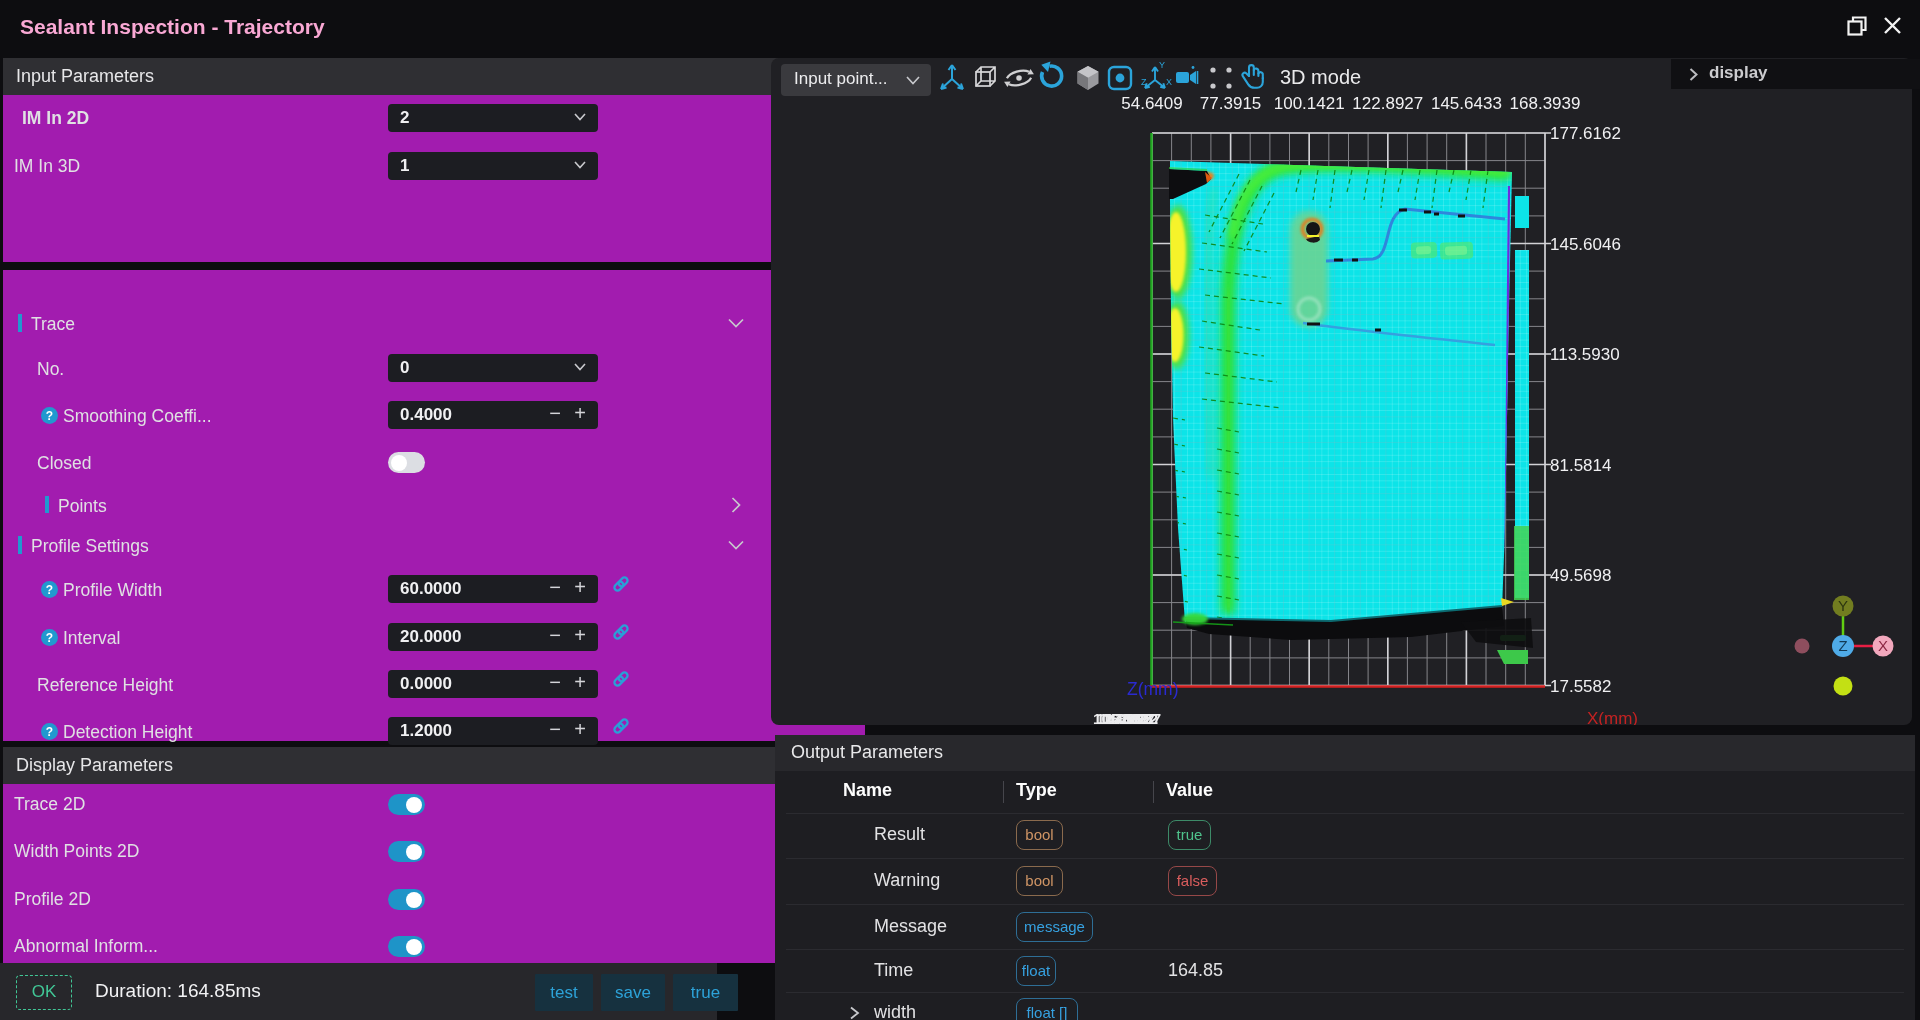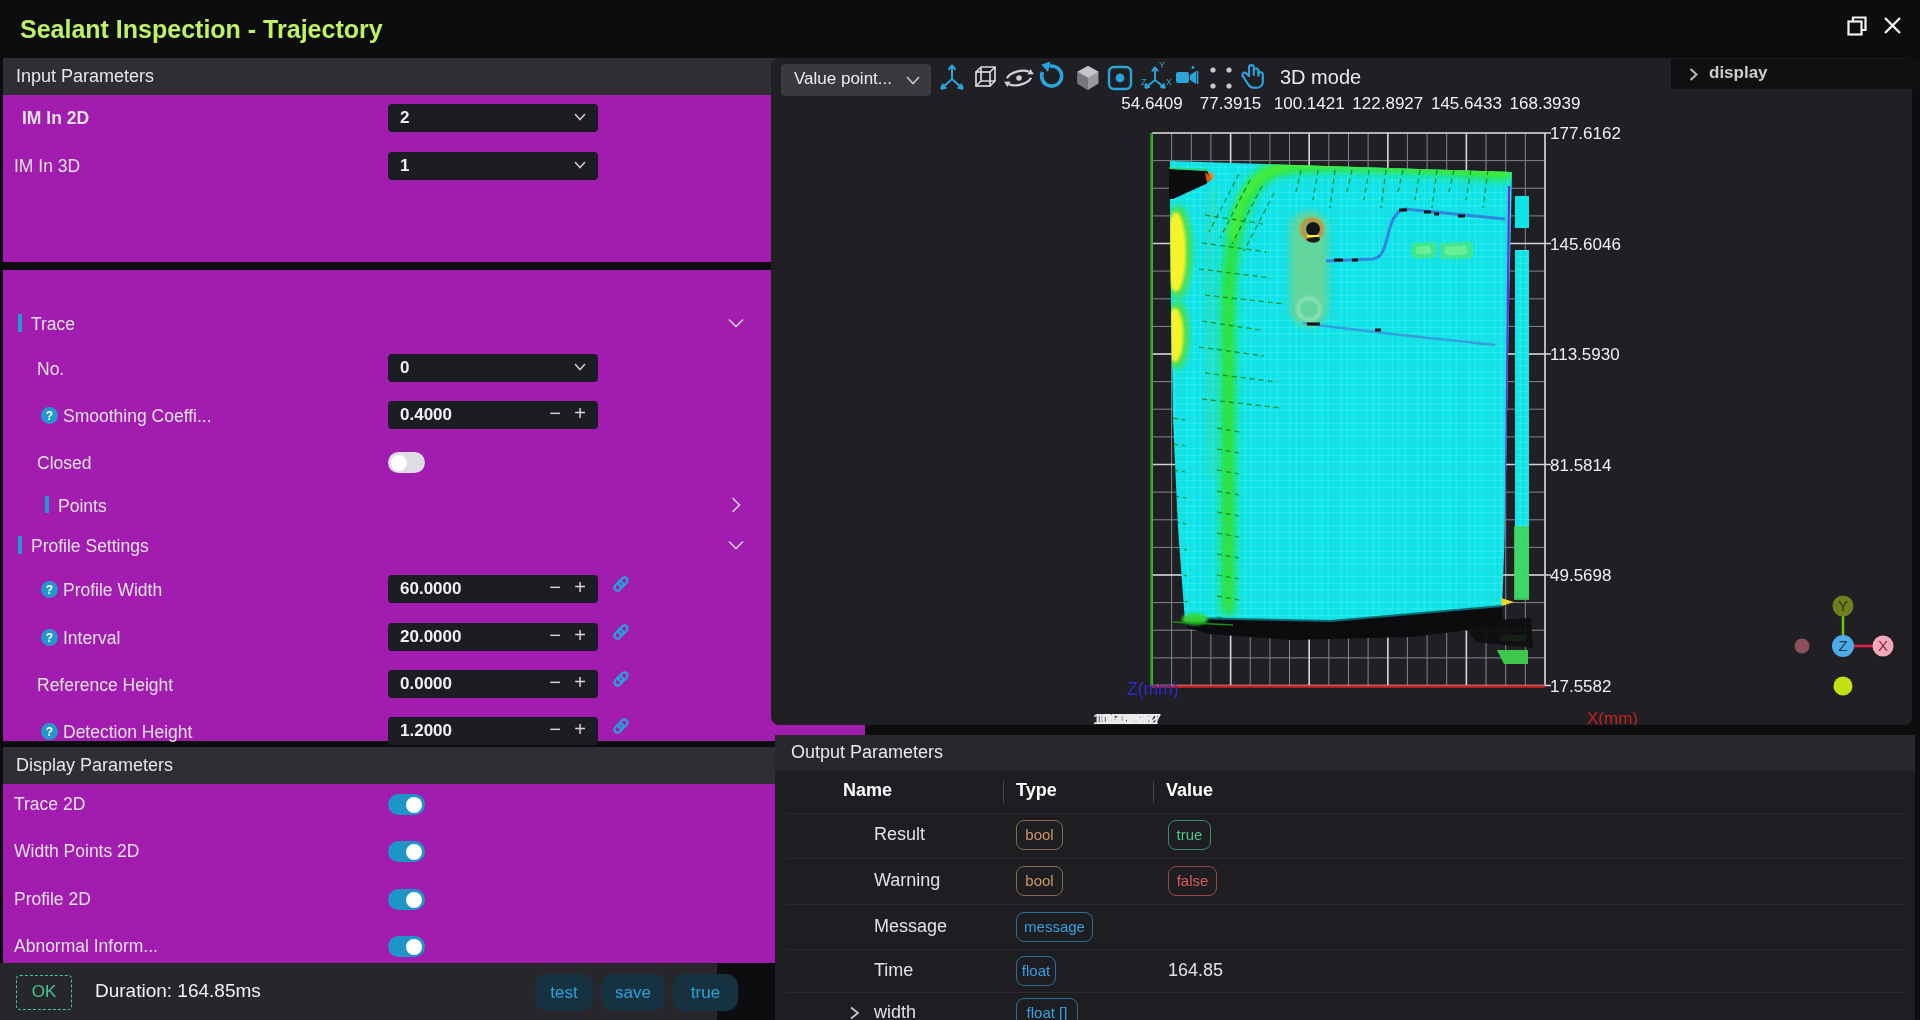--- a/index.html
+++ b/index.html
@@ -19,21 +19,21 @@
   .minus { position:absolute; right:37px; top:1px; font-size:20px; color:#d4d5d9; }
   .plus  { position:absolute; right:12px; top:1px; font-size:20px; color:#d4d5d9; }
   .qic { position:absolute; width:17px; height:17px; }
   .linkic { position:absolute; left:609px; width:18px; height:18px; }
   .gbar { position:absolute; width:4px; height:18px; background:#2199cf; }
   .toggle { position:absolute; left:385px; width:37px; height:21px; border-radius:11px; }
   .toggle .knob { position:absolute; top:2.5px; width:16px; height:16px; border-radius:8px; background:#fff; }
   .ton { background:#1e94c8; } .ton .knob { right:3px; }
   .toff { background:#dcdee3; } .toff .knob { left:3px; }
   .botbtn { position:absolute; height:37px; background:#16313f; color:#2da2d8;
-    font-size:17px; border-radius:12px; text-align:center; line-height:37px; }
+    font-size:17px; border-radius:1px; text-align:center; line-height:37px; }
 </style>
 </head>
 <body>
 <svg width="0" height="0" style="position:absolute">
   <defs>
     <g id="collapse4">
 
       <g stroke="#2199cf" stroke-width="2.6" fill="none">
         <path d="M2 2 L10 10 M10 4 L10 10 L4 10"></path>
         <path d="M26 2 L18 10 M18 4 L18 10 L24 10"></path>
@@ -43,21 +43,21 @@
     </g>
     <g id="linkchain">
       <g transform="rotate(-45 9 9)" fill="none" stroke="#2a9fd6" stroke-width="2.3">
         <rect x="1" y="5.9" width="10" height="6.2" rx="3.1"></rect>
         <rect x="7" y="5.9" width="10" height="6.2" rx="3.1"></rect>
       </g>
     </g>
   </defs>
 </svg>
 
-<div class="abs" style="left:20px; top:15px; font-size:25px; font-weight:bold; color:#bef264;">Sealant Inspection - Trajectory</div>
+<div class="abs" style="left:20px; top:15px; font-size:21px; font-weight:bold; color:#f9a8d4;">Sealant Inspection - Trajectory</div>
 <svg class="abs" style="left:1843px; top:13px;" width="62" height="28" viewBox="0 0 62 28">
   <rect x="5.5" y="8.5" width="13" height="13" fill="none" stroke="#f2f2f2" stroke-width="2.2"></rect>
   <path d="M10 8.5 V4.5 H22.5 V17 H18.5" fill="none" stroke="#f2f2f2" stroke-width="2.2"></path>
   <path d="M42 5 L57 20 M57 5 L42 20" stroke="#f2f2f2" stroke-width="2.4"></path>
 </svg>
 
 <div class="sec" style="top:58px; height:204px;">
   <div class="sechead">
       <span class="t">Input Parameters</span>
     <svg class="collapse-ic" width="28" height="28" viewBox="0 0 28 28">
@@ -316,21 +316,21 @@
 <circle cx="1072" cy="588" r="11" fill="#4fabe8"></circle>
       <text x="1072" y="593" fill="#123a55">Z</text>
 <circle cx="1112" cy="588" r="10.5" fill="#f2a8bd"></circle>
       <text x="1112" y="593" fill="#8c2743">X</text>
 <circle cx="1031" cy="588" r="7.5" fill="#8e4e5e"></circle>
 <circle cx="1072" cy="628" r="9.5" fill="#c3e014"></circle>
 </g>
 </svg>
 
 <div class="abs" style="left:781px; top:64px; width:150px; height:32px; background:#3a3a3e; border-radius:4px;">
-  <span class="abs" style="left:13px; top:5px; font-size:17px; color:#ececee;">Value point...</span>
+  <span class="abs" style="left:13px; top:5px; font-size:17px; color:#ececee;">Input point...</span>
   <svg class="abs" style="left:125px; top:12px;" width="14" height="9" viewBox="0 0 14 9">
       <path d="M1 1 L7 7.5 L13 1" fill="none" stroke="#c8c9cd" stroke-width="1.6"></path>
     </svg>
 </div>
 <svg id="toolicons" class="abs" style="left:935px; top:60px;" width="340" height="36" viewBox="0 0 340 36">
 
   <g stroke="#2ba4da" stroke-width="2" fill="none">
     <path d="M17 19 V5 M17 5 l-3.5 5 M17 5 l3.5 5"></path>
     <path d="M17 19 L6 29 M6 29 l2-5.5 M6 29 l5.5-1.5"></path>
     <path d="M17 19 L28 29 M28 29 l-2-5.5 M28 29 l-5.5-1.5"></path>

